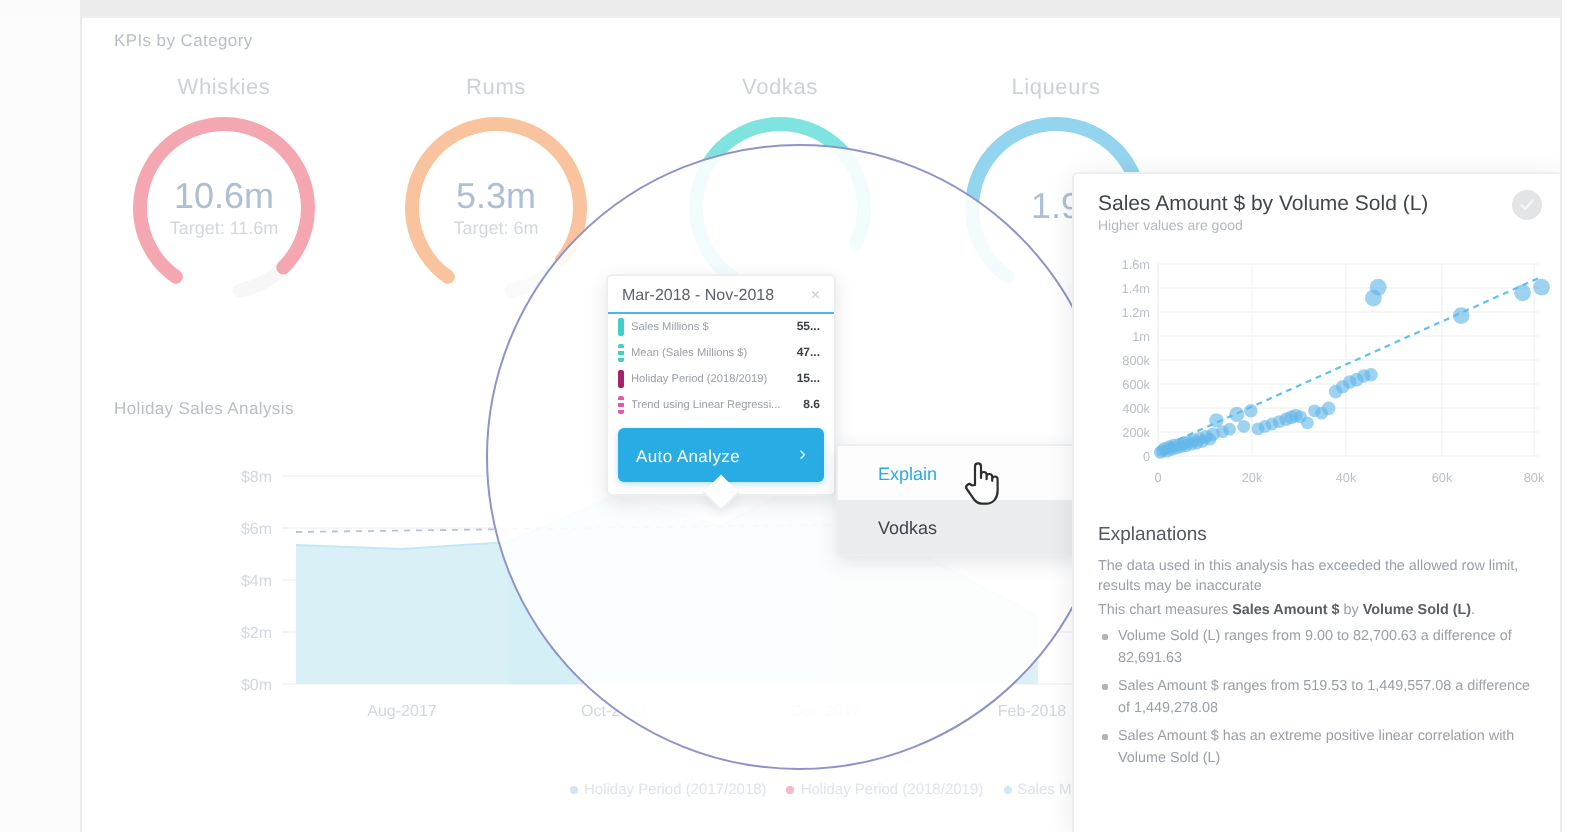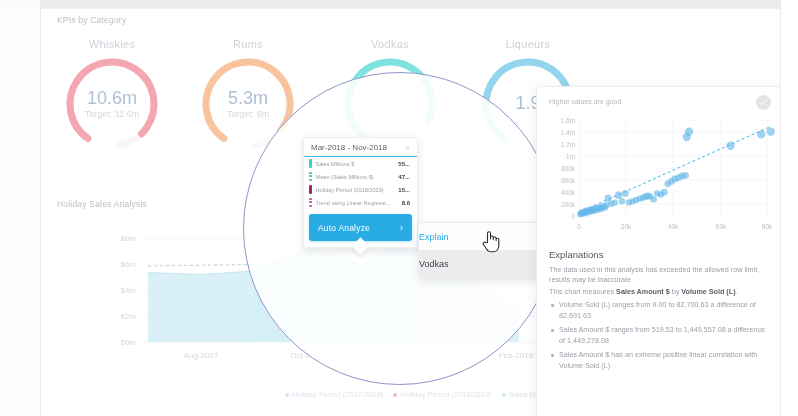--- a/index.html
+++ b/index.html
@@ -64,21 +64,21 @@
   #aa-label{color:#fff;font-size:8.5px;letter-spacing:.2px;}
   #aa-chev{color:#fff;font-size:10px;opacity:.85;}
   #tt-tail{position:absolute;left:50px;bottom:-6px;width:12px;height:12px;background:#fff;
      transform:rotate(45deg);border-right:1px solid #eceef0;border-bottom:1px solid #eceef0;
      box-shadow:2px 2px 4px rgba(40,50,70,.07);}
 
   
   #ctx-menu{position:absolute;left:418px;top:222px;width:120px;background:#fff;
      border:1px solid #eceef0;border-radius:2px;box-shadow:0 3px 10px rgba(40,50,70,.13);
      overflow:hidden;}
-  .ctx-item{height:27px;display:flex;align-items:center;font-size:9px;cursor:pointer;}
+  .ctx-item{height:27px;display:flex;align-items:center;padding-left:20px;font-size:9px;cursor:pointer;}
   #ctx-explain{color:#29ace3;background:#fdfdfd;}
   #ctx-compare{color:#41464c;background:#ebecee;}
   #cursor{position:absolute;left:481px;top:229px;width:20px;height:24px;}
 
   
   #insight-panel{position:absolute;left:536px;top:86px;width:244px;height:330px;
      background:#fff;border:1px solid #eceef0;border-radius:3px;
      box-shadow:0 2px 12px rgba(40,50,70,.10);overflow:hidden;}
   #ip-head{padding:9px 12px 5px 12px;position:relative;}
   #ip-title{font-size:10.5px;color:#41464c;}
@@ -262,20 +262,21 @@
 
   <svg id="cursor" viewBox="0 0 20 24">
     <path d="M6.5,13.5 V4.2 a1.5,1.5 0 0 1 3,0 V10 v-1.6 a1.4,1.4 0 0 1 2.8,0 V10.6 V9.4
              a1.4,1.4 0 0 1 2.8,0 V11.4 v-0.8 a1.35,1.35 0 0 1 2.7,0 V16.5
              c0,3.4 -2.1,6.3 -5.6,6.3 h-2.2 c-2.4,0 -3.6,-1.2 -4.6,-3
              L2.4,15.5 a1.5,1.5 0 0 1 2.4,-1.8 Z" fill="#ffffff" stroke="#2e2e2e" stroke-width="1.1" stroke-linejoin="round"></path>
   </svg>
 
   <div id="insight-panel">
     <div id="ip-head">
+      <div id="ip-title">Sales Amount $ by Volume Sold (L)</div>
       <div id="ip-sub">Higher values are good</div>
       <div id="ip-badge">
         <svg width="9" height="9" viewBox="0 0 10 10">
           <path d="M2,5.2 L4,7.2 L8.2,2.6" fill="none" stroke="#f3f4f5" stroke-width="1.4" stroke-linecap="round" stroke-linejoin="round"></path>
         </svg>
       </div>
     </div>
 
     <svg id="scatter" width="236" height="125" viewBox="0 0 236 125">
       <g stroke="#f2f4f5" stroke-width=".8">

